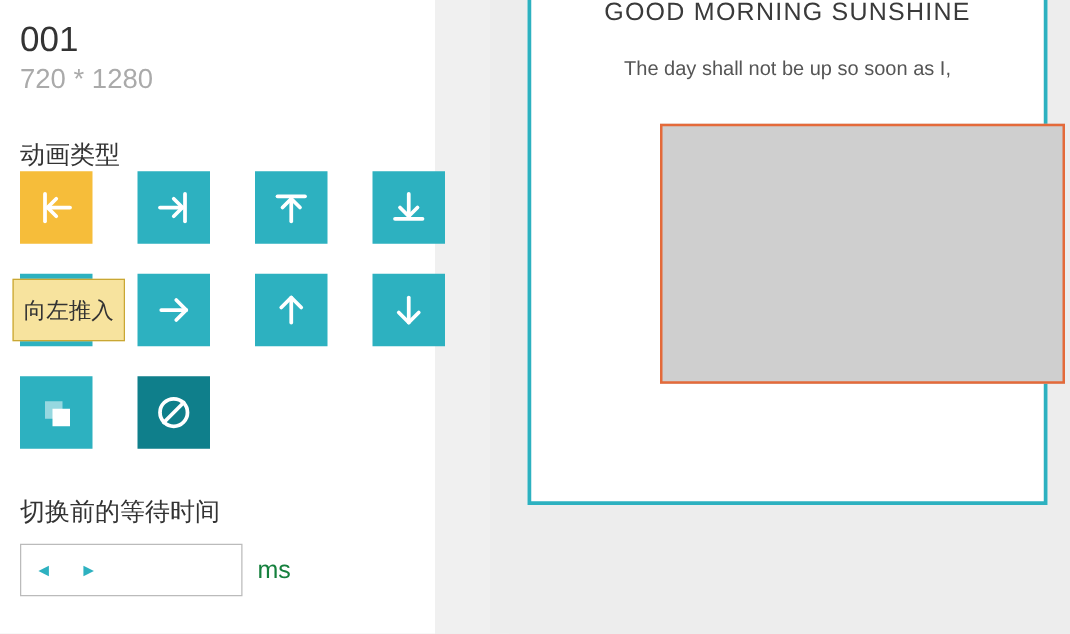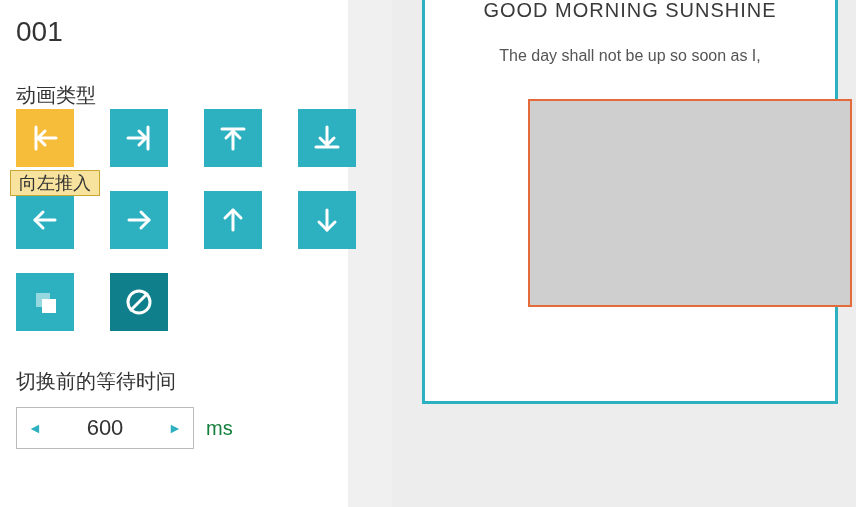--- a/index.html
+++ b/index.html
@@ -56,26 +56,26 @@
     .anim-btn.selected {
       background: #f6bd3a;
     }
     .anim-btn.dark {
       background: #0f7f8b;
     }
     .anim-btn svg { display: block; }
     .tooltip {
       position: absolute;
       left: -6px;
-      top: 61px;
+      top: 86px;
       background: #f7e39e;
       border: 1px solid #c9a734;
       color: #333;
       font-size: 18px;
-      padding: 0 8px;
+      padding: 12px 8px;
       white-space: nowrap;
       z-index: 20;
     }
     .timing-label {
       font-size: 20px;
       color: #333;
       margin-top: 37px;
       margin-bottom: 12px;
     }
     .stepper-row {
@@ -171,20 +171,21 @@
       height: 208px;
       background: #cfcfcf;
       border: 2px solid #e46a3a;
     }
   </style>
 </head>
 <body>
 
 <div class="panel">
   <div class="item-title">001</div>
+  <div class="item-dim">720 * 1280</div>
 
   <div class="section-label">动画类型</div>
 
   <div class="anim-grid" id="anim-grid">
 
     <div class="anim-btn selected">
         <span>
           <svg width="34" height="34" viewBox="0 0 34 34">
             <line x1="8" y1="6" x2="8" y2="28" stroke="#fff" stroke-width="3" fill="none" stroke-linecap="round" stroke-linejoin="round"></line>
             <line x1="28" y1="17" x2="10" y2="17" stroke="#fff" stroke-width="3" fill="none" stroke-linecap="round" stroke-linejoin="round"></line>
@@ -269,21 +270,20 @@
       </div>
       <div class="tooltip">向左推入</div>
   </div>
 
   <div class="timing-label">切换前的等待时间</div>
   <div class="stepper-row">
     <div class="stepper">
       <div class="arrow">
         <span>◄</span>
       </div>
-      <div class="value">600</div>
       <div class="arrow">
         <span>►</span>
       </div>
     </div>
     <div class="unit">ms</div>
   </div>
 </div>
 
 <div class="canvas-area">
   <div class="device-frame">

